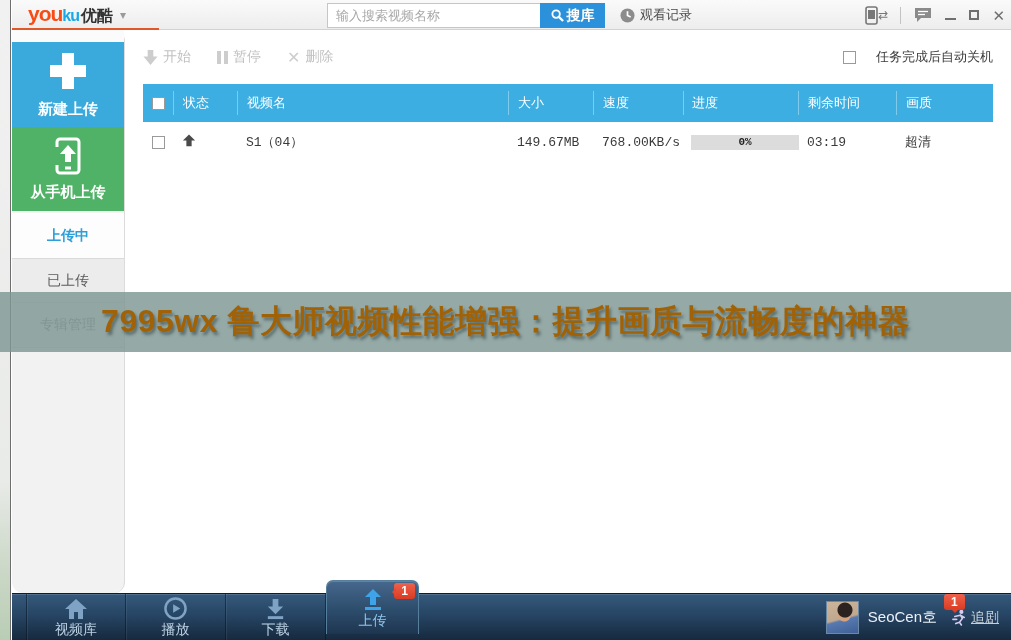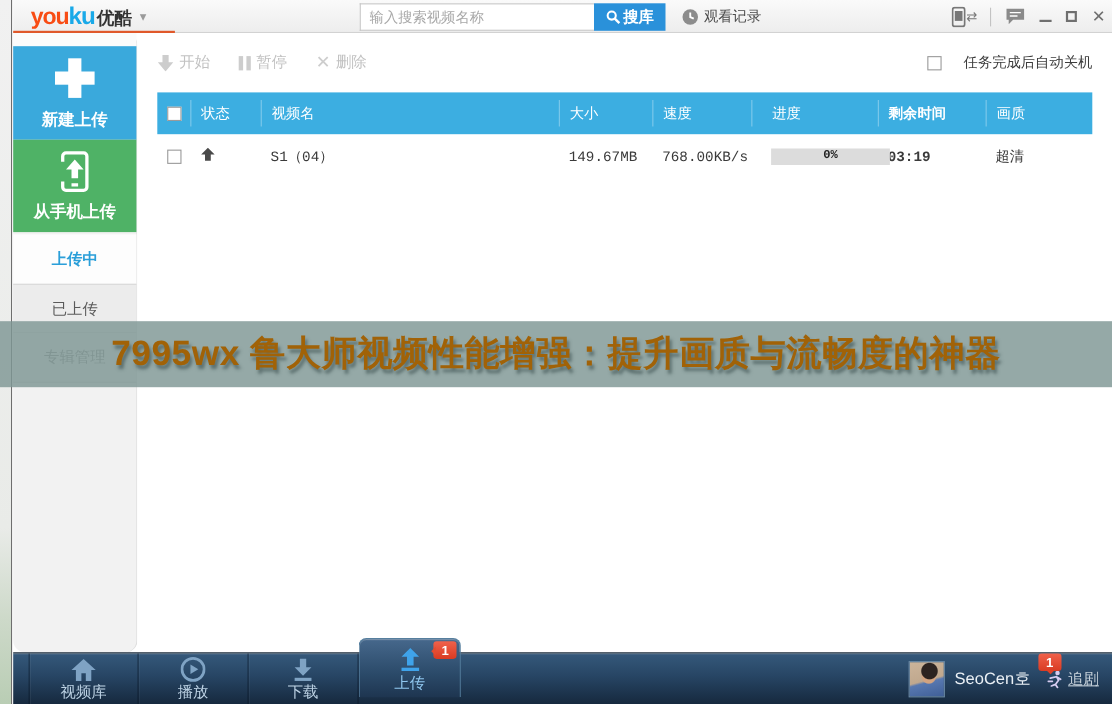--- a/index.html
+++ b/index.html
@@ -13,21 +13,21 @@
     border-right:1px solid #6e6e6e; }
 
   .window { position:absolute; left:12px; top:0; width:999px; height:640px; background:#fff; }
 
   
   .titlebar { position:relative; height:30px; background:linear-gradient(180deg,#fafafa,#ededed);
     border-bottom:1px solid #d2d2d2; display:flex; align-items:center; }
   .orange-strip { position:absolute; left:0; top:28px; width:147px; height:2px; background:#e0582a; z-index:3; }
   .logo { display:flex; align-items:baseline; margin-left:16px; cursor:pointer; }
   .logo-you { color:#f84c14; font-size:21px; font-weight:bold; letter-spacing:-1px; }
-  .logo-ku  { color:#19a9e8; font-size:22px; font-weight:bold; letter-spacing:-1px; }
+  .logo-ku  { color:#19a9e8; font-size:16px; font-weight:bold; letter-spacing:-1px; }
   .logo-cn  { color:#333; font-size:16px; font-weight:bold; margin-left:2px; }
   .caret { color:#9a9a9a; font-size:12px; margin-left:7px; align-self:center; }
   .searchwrap { position:absolute; left:315px; top:3px; display:flex; }
   .search-input { width:213px; height:25px; border:1px solid #c6c6c6; border-right:none;
     padding:0 8px; font-size:13px; color:#8b5cf6; outline:none; }
   .search-input::placeholder { color:#a8a8a8; }
   .search-btn { width:65px; height:25px; background:#2a91da; border:none; color:#fff;
     font-size:14px; font-weight:bold; display:flex; align-items:center; justify-content:center; gap:3px; cursor:pointer; }
   .history { position:absolute; left:608px; top:0; height:30px; display:flex; align-items:center; gap:5px;
     color:#4c4c4c; font-size:13px; cursor:pointer; }
@@ -73,22 +73,22 @@
   .thead { display:flex; height:38px; background:#3caee1; align-items:center; color:#fff; font-size:13px; }
   .th { padding-left:9px; border-left:1px solid rgba(255,255,255,.35); height:24px; line-height:24px; }
   .th:first-child { border-left:none; display:flex; align-items:center; justify-content:center; padding-left:0; }
   .trow { display:flex; height:40px; align-items:center; font-size:13px; color:#3a3a3a; }
   .mono { font-family:"Liberation Mono","DejaVu Sans Mono",monospace; }
   .c-check { width:30px; display:flex; justify-content:center; }
   .c-status { width:64px; padding-left:9px;font-family:Liberation Serif, serif; }
   .c-name { width:271px; padding-left:9px; }
   .c-size { width:85px; padding-left:9px; }
   .c-speed { width:90px; padding-left:9px; }
-  .c-prog { width:115px; padding-left:18px; }
-  .c-remain { width:98px; padding-left:9px;font-weight:bold; }
+  .c-prog { width:115px; padding-left:8px; }
+  .c-remain { width:98px; padding-left:9px; }
   .c-quality { width:97px; padding-left:9px; }
   .progressbar { width:108px; height:15px; background:#dcdcdc; position:relative;
     display:flex; align-items:center; justify-content:center; }
   .progressbar .fill { position:absolute; left:0; top:0; bottom:0; background:#9ec9e2; }
   .progressbar .plabel { position:relative; font-size:11px; font-weight:bold; color:#222; }
 
   
   .banner { position:absolute; left:0; top:292px; width:1011px; height:60px; z-index:40;
     background:rgba(126,150,148,.82); display:flex; align-items:center; justify-content:center; }
   .banner span { color:#a16207; font-size:32px; font-weight:700; letter-spacing:.5px; white-space:nowrap;

